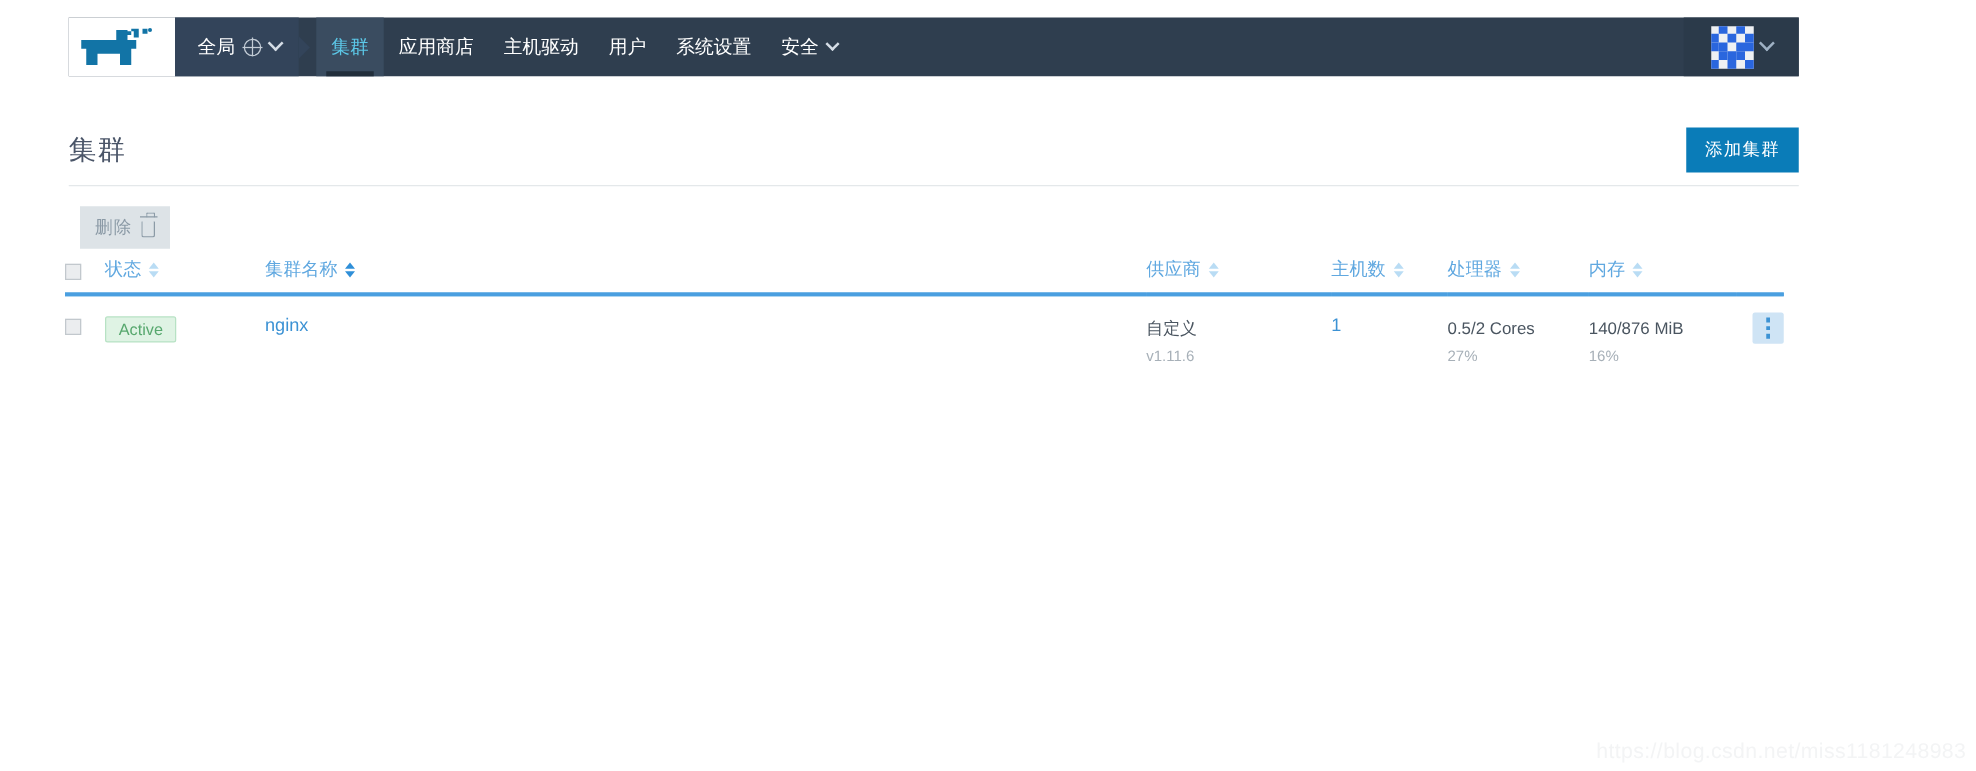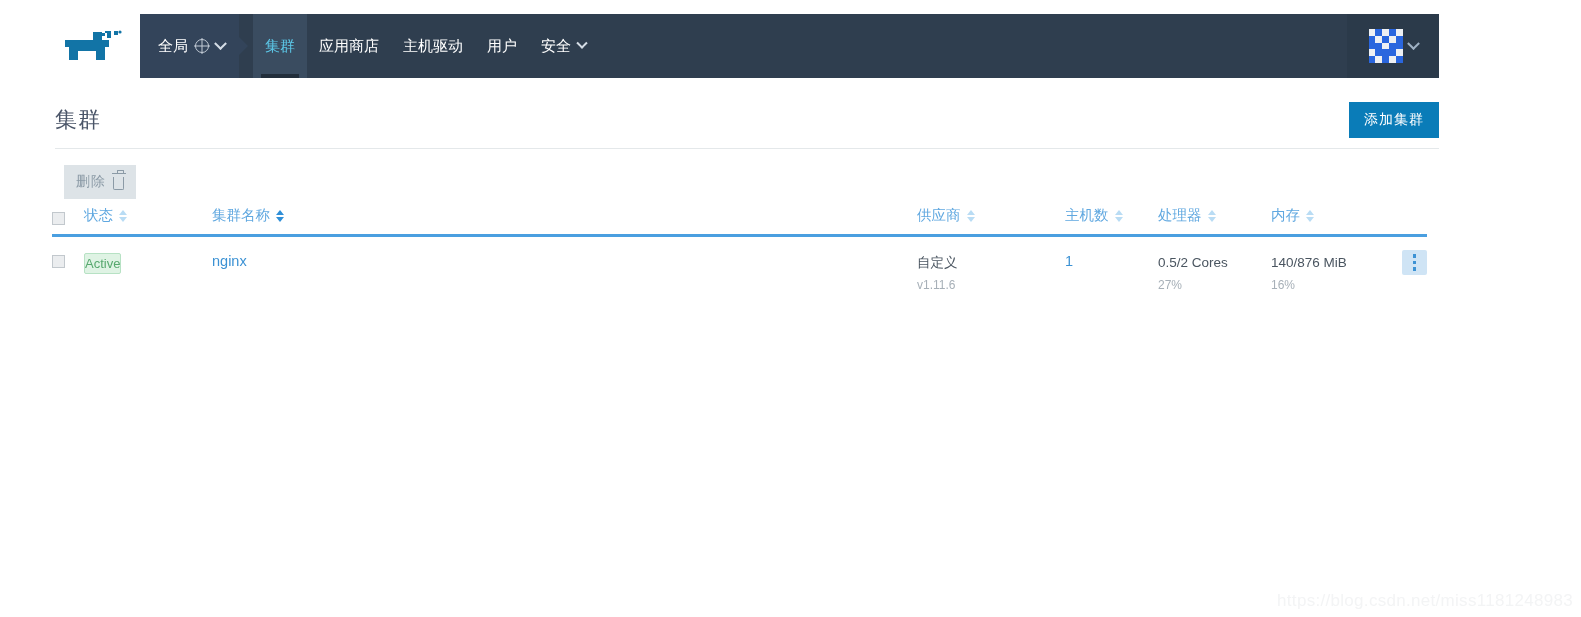--- a/index.html
+++ b/index.html
@@ -11,21 +11,21 @@
     font-family: "Liberation Sans", "DejaVu Sans", sans-serif;
     overflow: hidden;
   }
 
   
   .navbar {
     position: absolute;
     left: 55px;
     top: 14px;
     width: 1384px;
-    height: 64px;
+    height: 47px;
     background: #2f3e4f;
     display: flex;
     align-items: stretch;
   }
 
   .logo-cell {
     width: 85px;
     background: #ffffff;
     display: flex;
     align-items: center;
@@ -314,21 +314,21 @@
     vertical-align: top;
     font-size: 13.5px;
     color: #4a5560;
   }
   .badge-active {
     display: inline-block;
     background: #dff3e4;
     border: 1px solid #b7e2c4;
     color: #57a86e;
     font-size: 13px;
-    padding: 2px 0;
+    padding: 2px 10px;
     border-radius: 2px;
   }
   .lnk {
     color: #3c92d4;
     font-size: 14.5px;
     text-decoration: none;
     cursor: pointer;
   }
   .cell-main { color: #4a5560; font-size: 13.5px; line-height: 1.45; }
   .cell-sub  { color: #a7b0b8; font-size: 12px; margin-top: 5px; }
@@ -387,20 +387,23 @@
       <span>集群</span>
     </div>
     <div class="nav-item">
       <span>应用商店</span>
     </div>
     <div class="nav-item">
       <span>主机驱动</span>
     </div>
     <div class="nav-item">
       <span>用户</span>
+    </div>
+    <div class="nav-item">
+      <span>系统设置</span>
     </div>
     <div class="nav-item">
       <span>安全</span>
       <span class="chev"></span>
     </div>
   </div>
 
   <div class="nav-user">
     <div class="identicon">
       <i></i>

